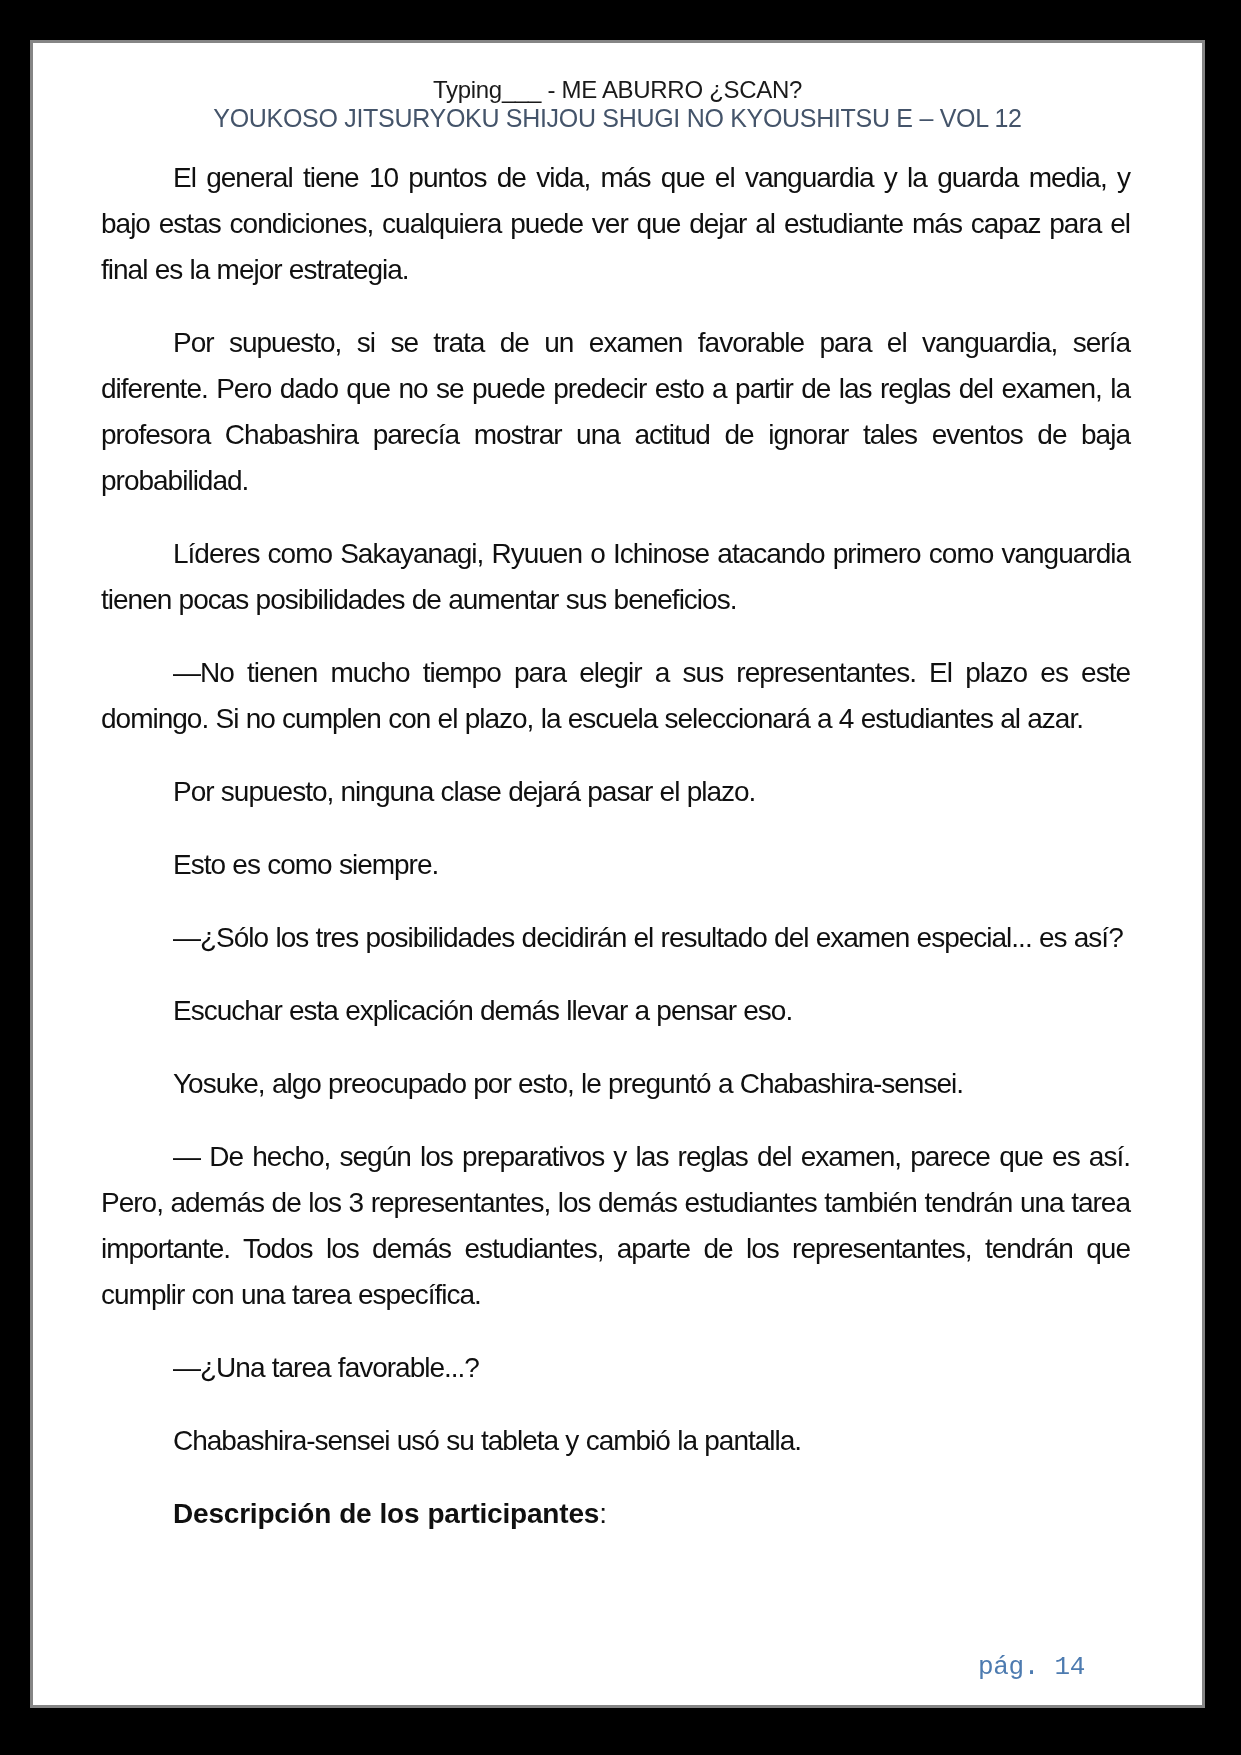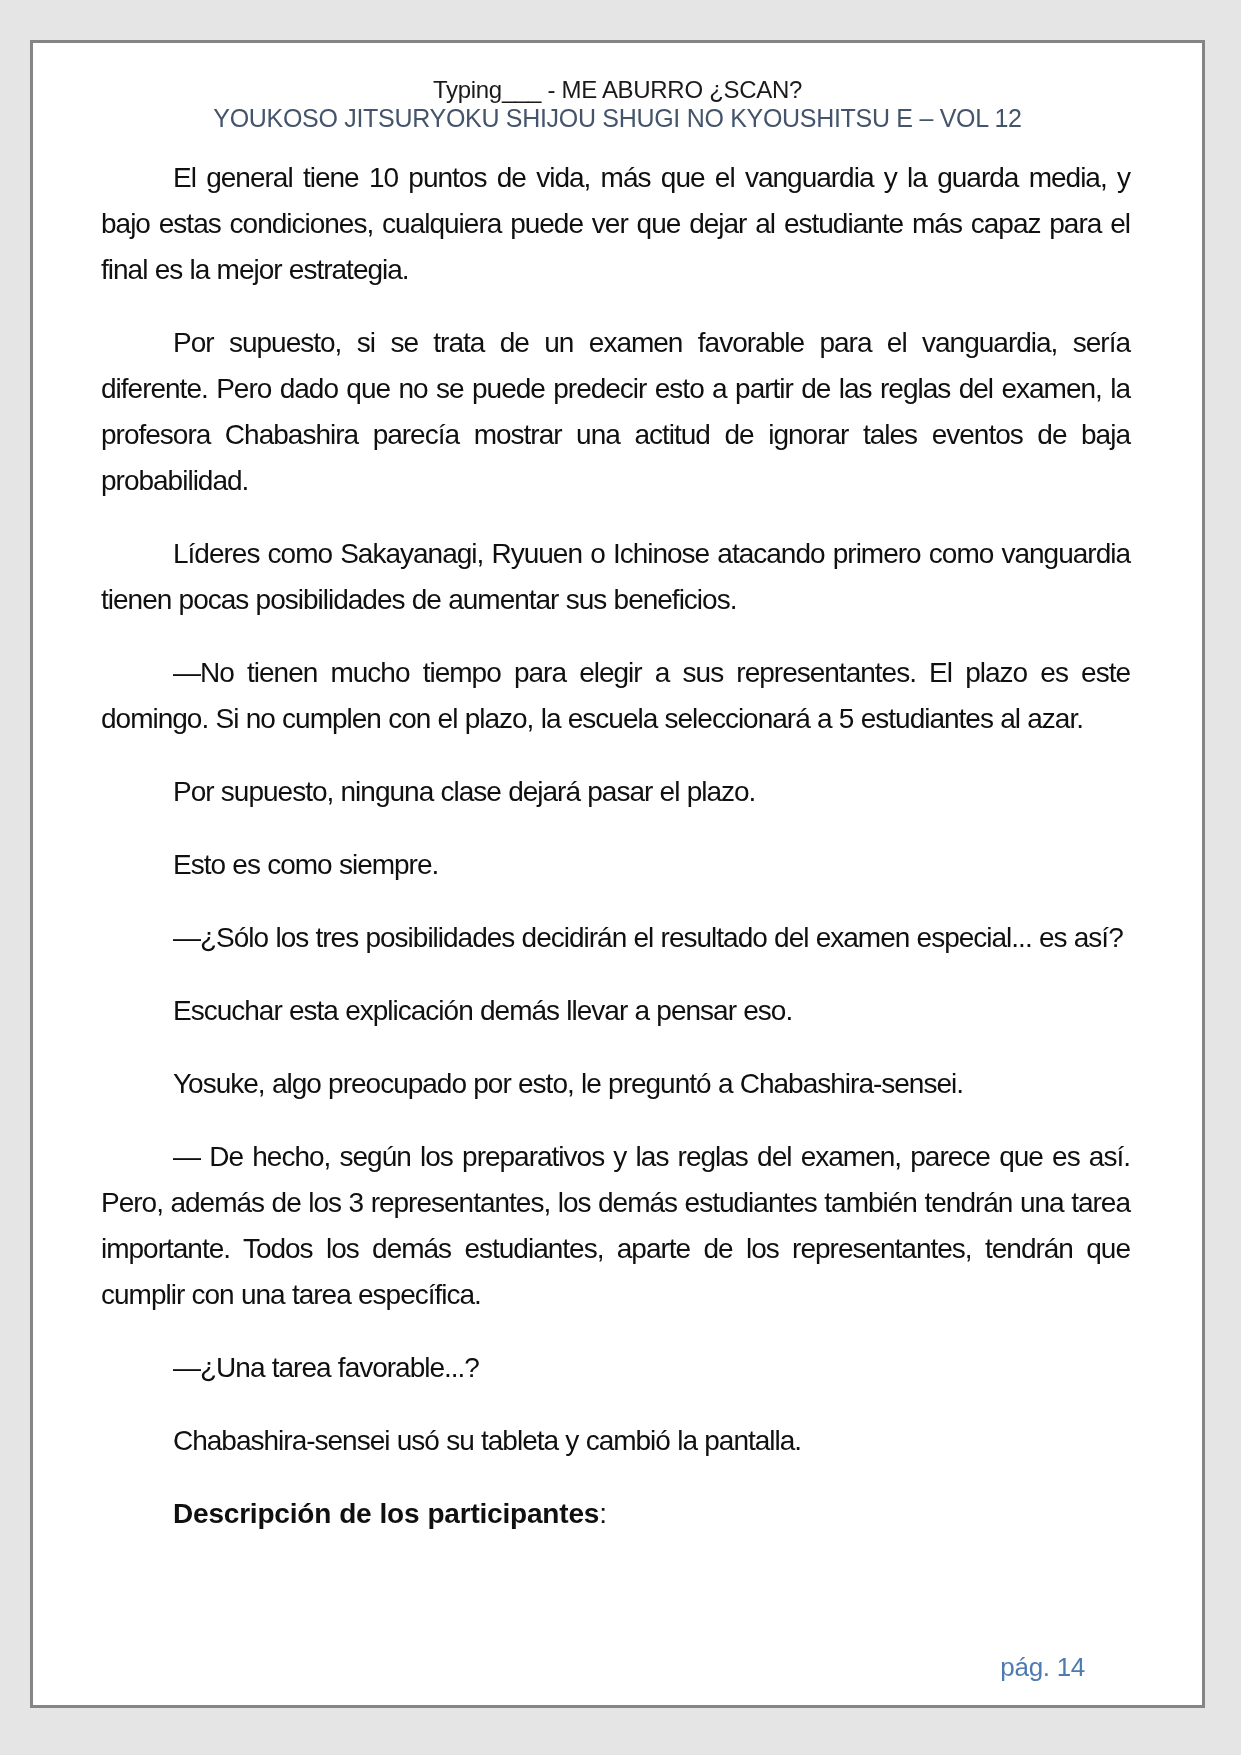--- a/index.html
+++ b/index.html
@@ -1,19 +1,19 @@
 <!DOCTYPE html>
 <html><head>
 <meta charset="utf-8">
 <style>
   html,body { margin:0; padding:0; background:#ffffff; }
   .page {
     position:relative;
     width:1241px; height:1755px;
-    background:#e5e5e5;
+    background:#000000;
     font-family:"Liberation Sans", sans-serif;
     overflow:hidden;
   }
   .frame {
     position:absolute;
     left:30px; top:40px;
     width:1175px; height:1668px;
     box-sizing:border-box;
     border:3px solid #858585;
     background:#ffffff;
@@ -41,36 +41,37 @@
     font-weight:700;
     letter-spacing:-0.2px;
     text-align:left;
   }
   main p .suffix { font-weight:400; }
   .footer {
     position:absolute;
     top:1652px; right:156px;
     font-size:26px;
     letter-spacing:-0.3px;
+    font-family:Liberation Mono, monospace;
   }
 </style>
 </head>
 <body>
 
 <div class="page">
   <div class="frame" style="border-color: rgb(133, 133, 133);">
     <header>
       <div class="header-line1">Typing___ - ME ABURRO ¿SCAN?</div>
       <div class="header-line2" style="color: rgb(68, 84, 106);">YOUKOSO JITSURYOKU SHIJOU SHUGI NO KYOUSHITSU E – VOL 12</div>
     </header>
     <main id="doc-body">
         <p>El general tiene 10 puntos de vida, más que el vanguardia y la guarda media, y bajo estas condiciones, cualquiera puede ver que dejar al estudiante más capaz para el final es la mejor estrategia.</p>
         <p>Por supuesto, si se trata de un examen favorable para el vanguardia, sería diferente. Pero dado que no se puede predecir esto a partir de las reglas del examen, la profesora Chabashira parecía mostrar una actitud de ignorar tales eventos de baja probabilidad.</p>
         <p>Líderes como Sakayanagi, Ryuuen o Ichinose atacando primero como vanguardia tienen pocas posibilidades de aumentar sus beneficios.</p>
-        <p>—No tienen mucho tiempo para elegir a sus representantes. El plazo es este domingo. Si no cumplen con el plazo, la escuela seleccionará a 5 estudiantes al azar.</p>
+        <p>—No tienen mucho tiempo para elegir a sus representantes. El plazo es este domingo. Si no cumplen con el plazo, la escuela seleccionará a 4 estudiantes al azar.</p>
         <p>Por supuesto, ninguna clase dejará pasar el plazo.</p>
         <p>Esto es como siempre.</p>
         <p>—¿Sólo los tres posibilidades decidirán el resultado del examen especial... es así?</p>
         <p>Escuchar esta explicación demás llevar a pensar eso.</p>
         <p>Yosuke, algo preocupado por esto, le preguntó a Chabashira-sensei.</p>
         <p>— De hecho, según los preparativos y las reglas del examen, parece que es así. Pero, además de los 3 representantes, los demás estudiantes también tendrán una tarea importante. Todos los demás estudiantes, aparte de los representantes, tendrán que cumplir con una tarea específica.</p>
         <p>—¿Una tarea favorable...?</p>
         <p>Chabashira-sensei usó su tableta y cambió la pantalla.</p>
         <p class="bold">Descripción de los participantes<span class="suffix">:</span></p>
       </main>

